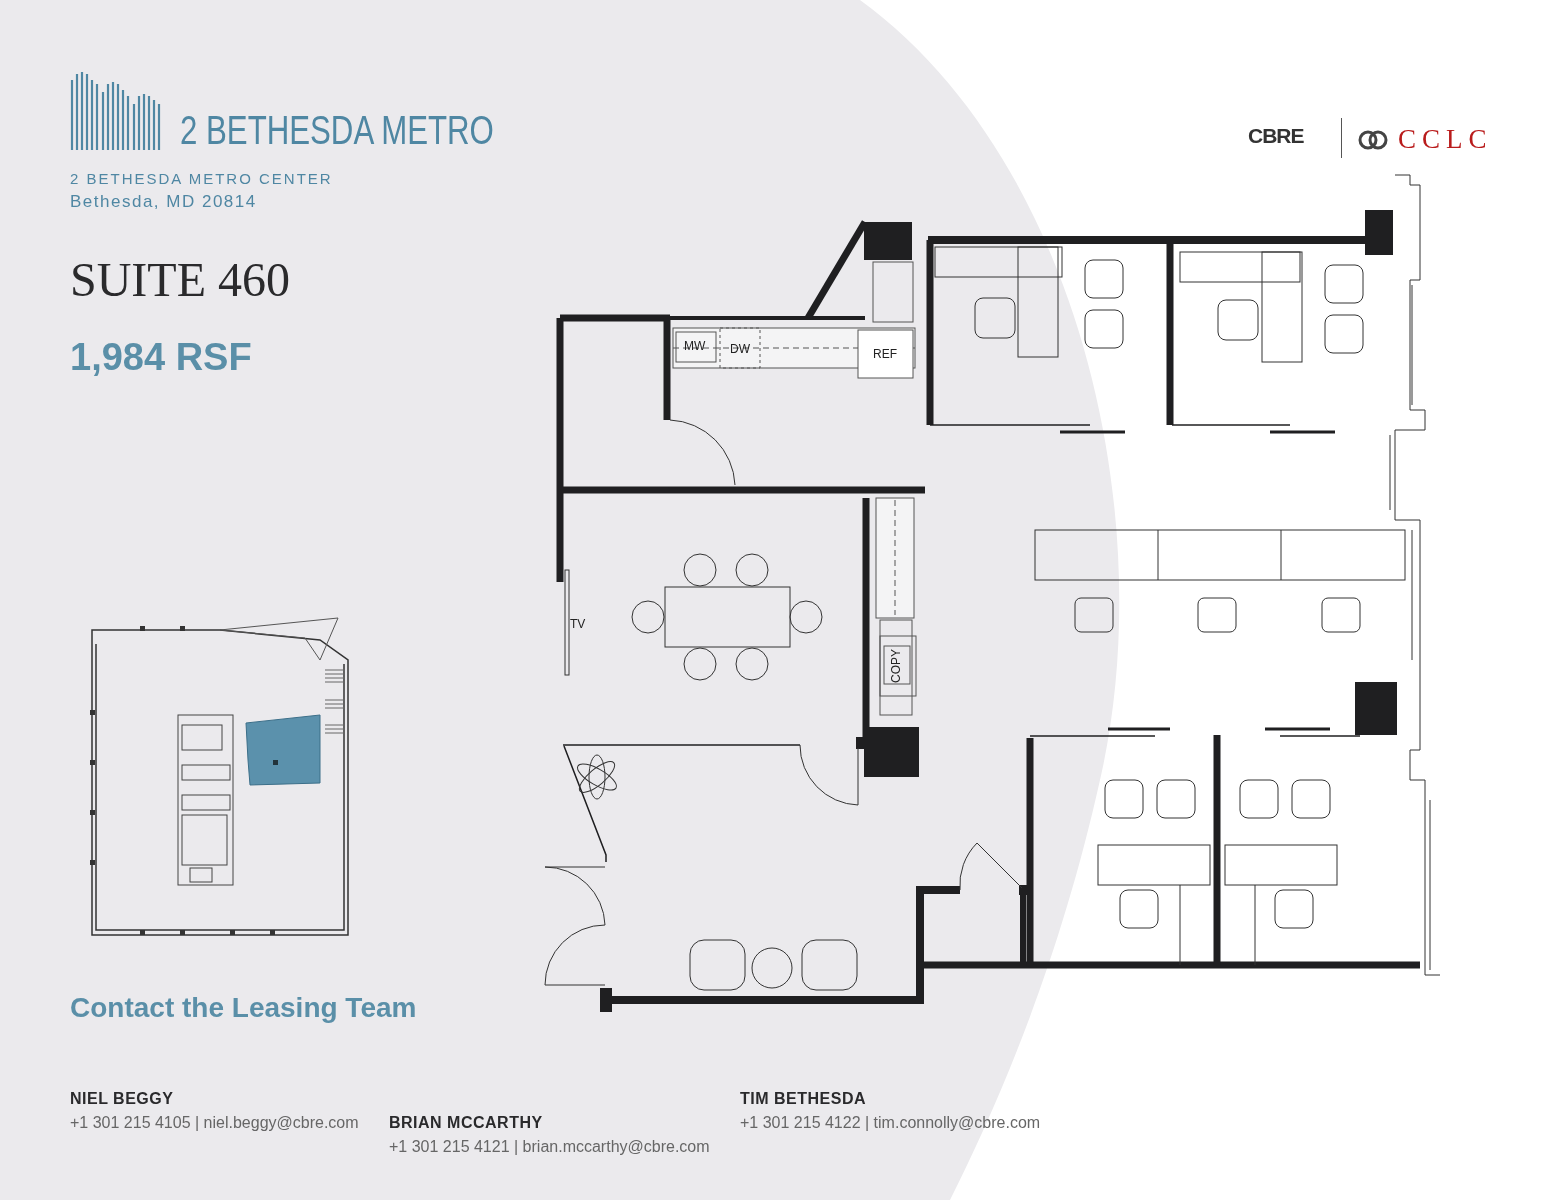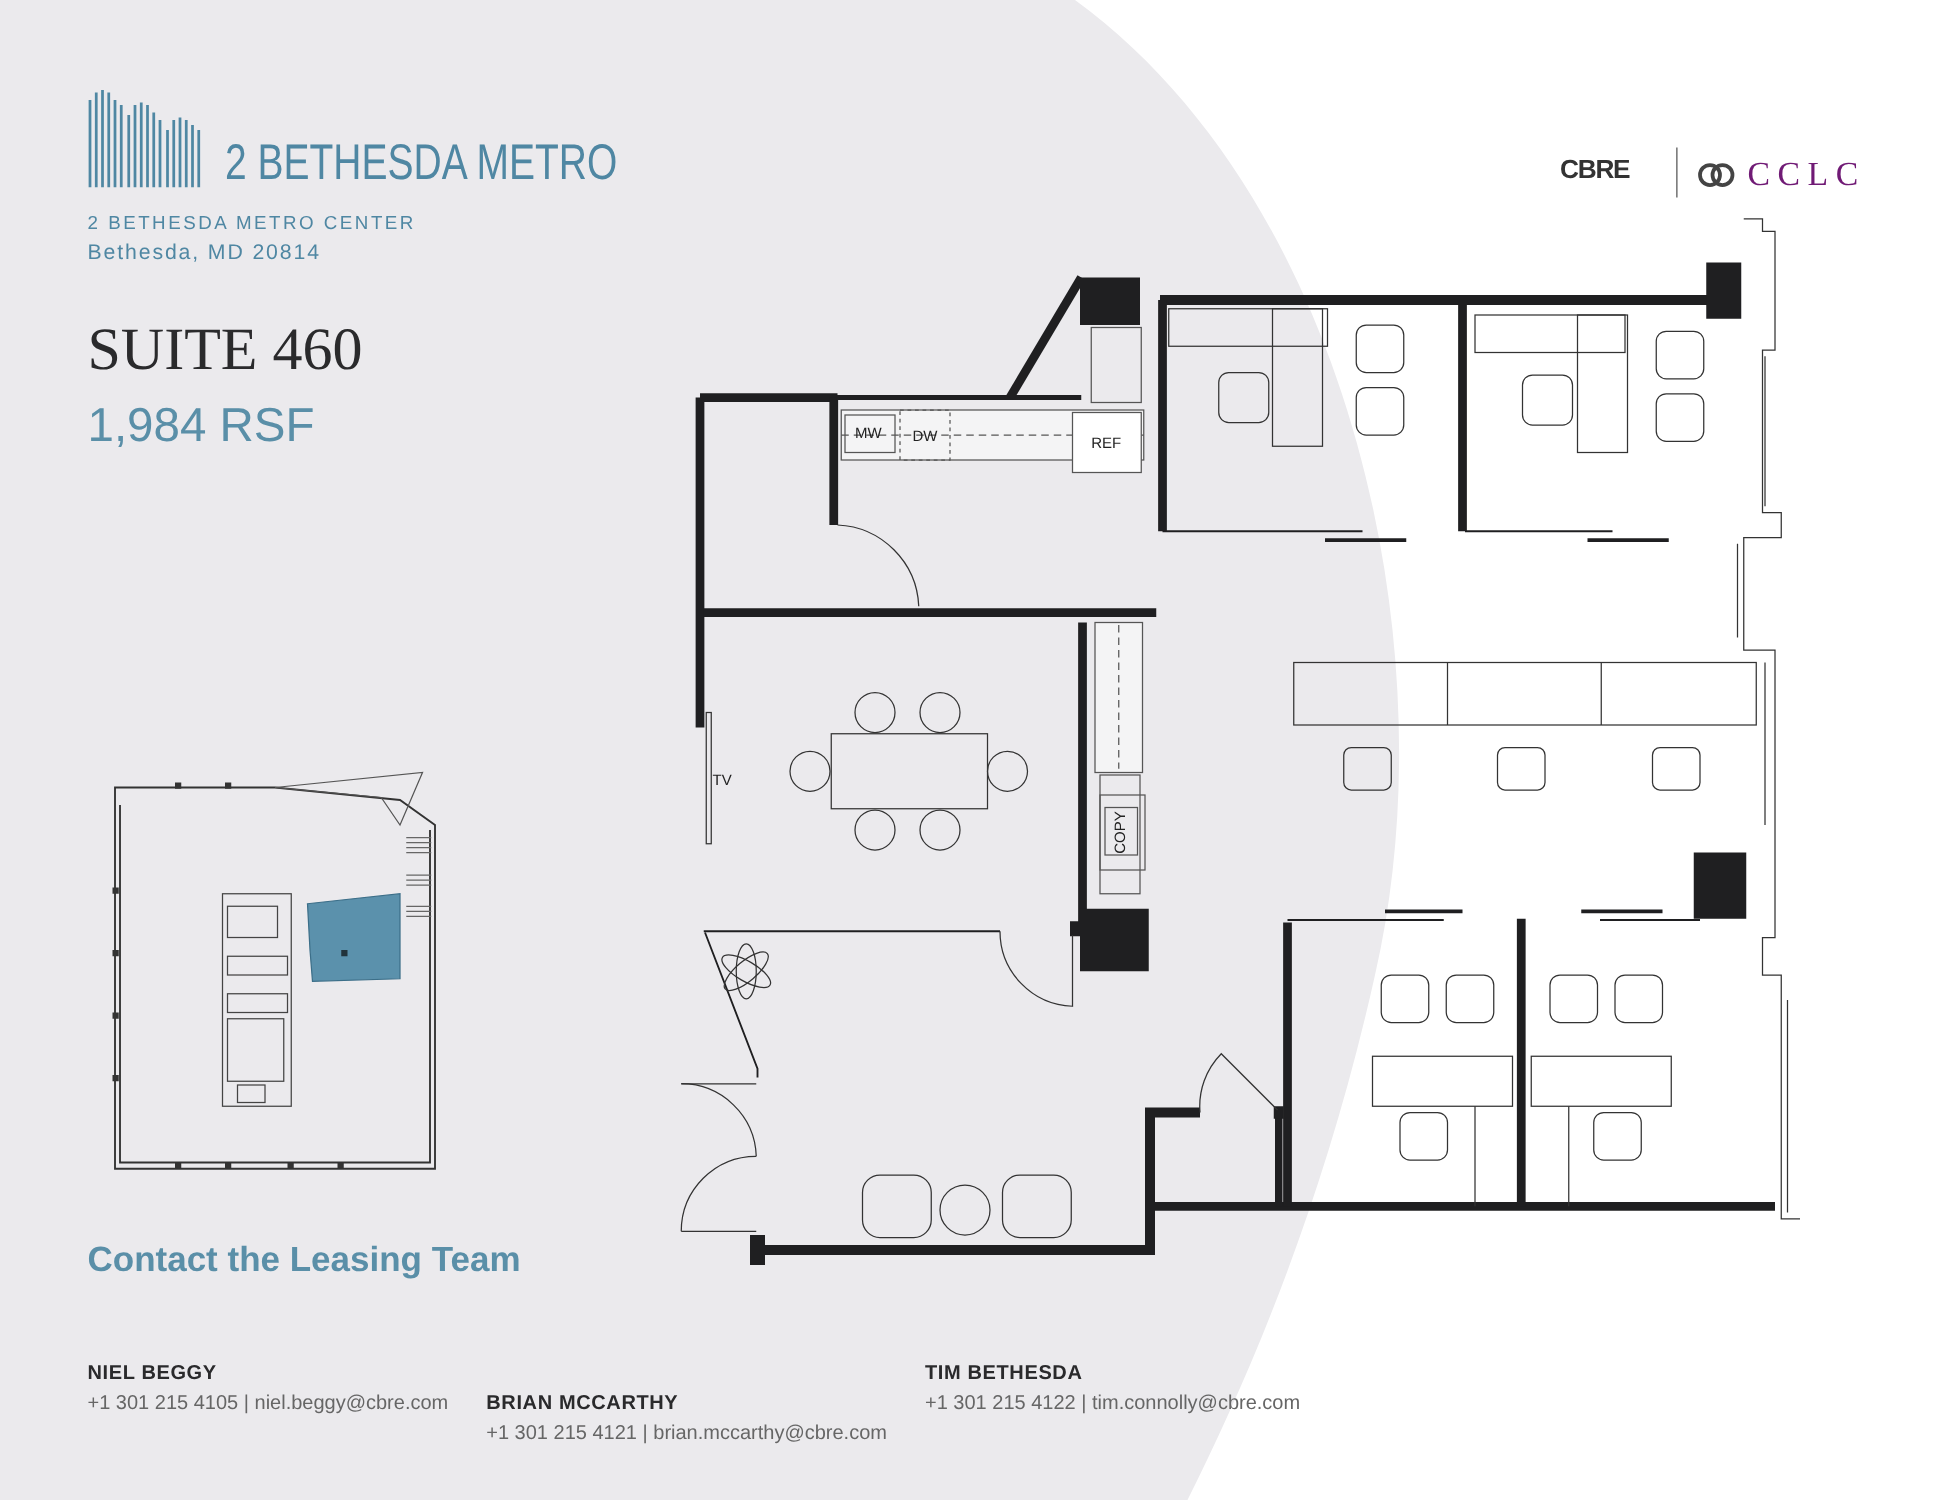--- a/index.html
+++ b/index.html
@@ -7,26 +7,26 @@
       font-family:"Liberation Sans", sans-serif; }
     .bg-curve { position:absolute; left:0; top:0; width:1553px; height:1200px; }
     .abs { position:absolute; }
 
     .logo-bars { left:70px; top:70px; width:96px; height:80px; }
     .brand-name { left:180px; top:108px; font-family:"Liberation Sans Narrow","Liberation Sans", sans-serif;
       font-size:40px; color:#4f87a3; letter-spacing:0px; transform:scaleX(0.78); transform-origin:left top; white-space:nowrap; }
     .address1 { left:70px; top:170px; font-size:15px; color:#4f87a3; letter-spacing:2px; }
     .address2 { left:70px; top:192px; font-size:17px; color:#4f87a3; letter-spacing:1.5px; }
     .suite-title { left:70px; top:252px; font-family:"Liberation Serif", serif; font-size:48px; color:#2a2a2c; }
-    .suite-area { left:70px; top:320px; font-size:38px; color:#5a8fa8; font-weight:normal;text-align:center; }
+    .suite-area { left:70px; top:336px; font-size:38px; color:#5a8fa8; font-weight:bold;text-align:center; }
 
     .cbre { left:1248px; top:124px; font-size:21px; font-weight:bold; color:#333; letter-spacing:-1px; }
     .logo-divider { left:1341px; top:118px; width:1px; height:40px; background:#555; }
     .cclc-icon { left:1357px; top:128px; width:32px; height:24px; }
-    .cclc { left:1398px; top:124px; font-family:"Liberation Serif", serif; font-size:27px; color:#701a75; letter-spacing:6px; }
+    .cclc { left:1398px; top:124px; font-family:"Liberation Serif", serif; font-size:27px; color:#b91c1c; letter-spacing:6px; }
 
     .key-plan { left:80px; top:610px; width:280px; height:340px; }
     .floor-plan { left:530px; top:170px; width:930px; height:850px; }
 
     .contact-heading { left:70px; top:992px; font-size:28px; font-weight:bold; color:#5a8fa8; }
     .contact { top:1090px; }
     .contact .name { font-size:16px; font-weight:bold; color:#2a2a2c; letter-spacing:0.5px; }
     .contact .info { font-size:16px; color:#666; margin-top:6px; white-space:nowrap; }
     .c1 { left:70px; } .c2 { left:389px;margin-top:24px; } .c3 { left:740px; }
 

